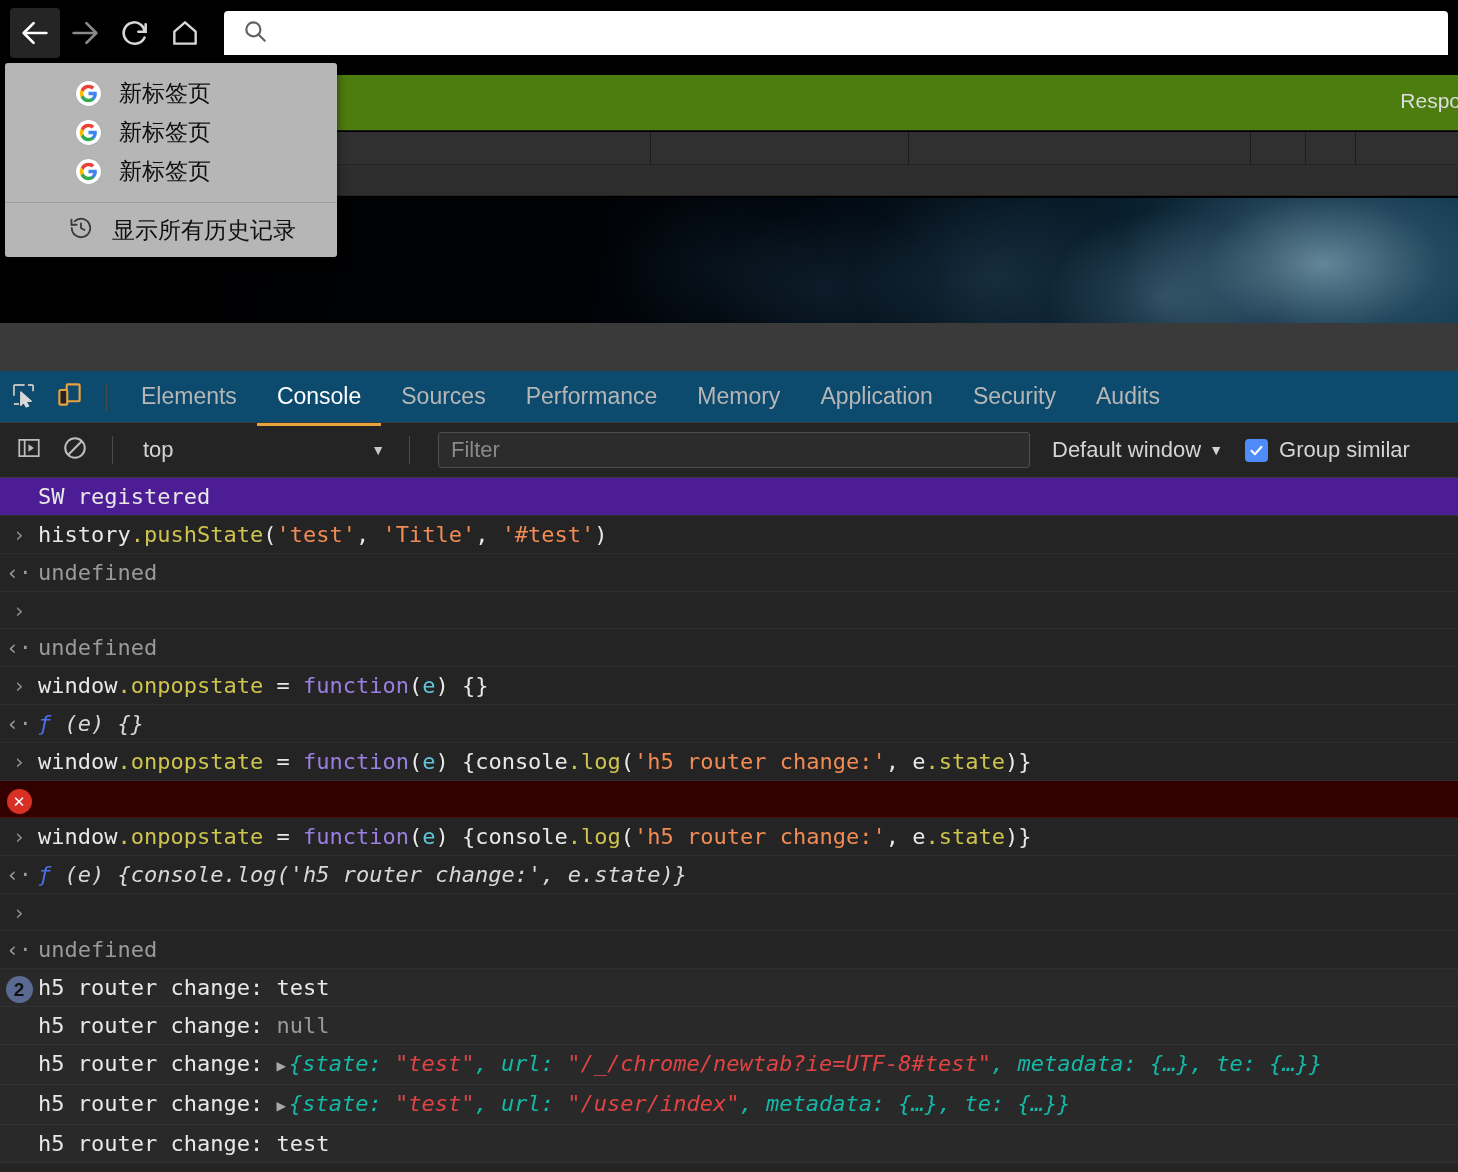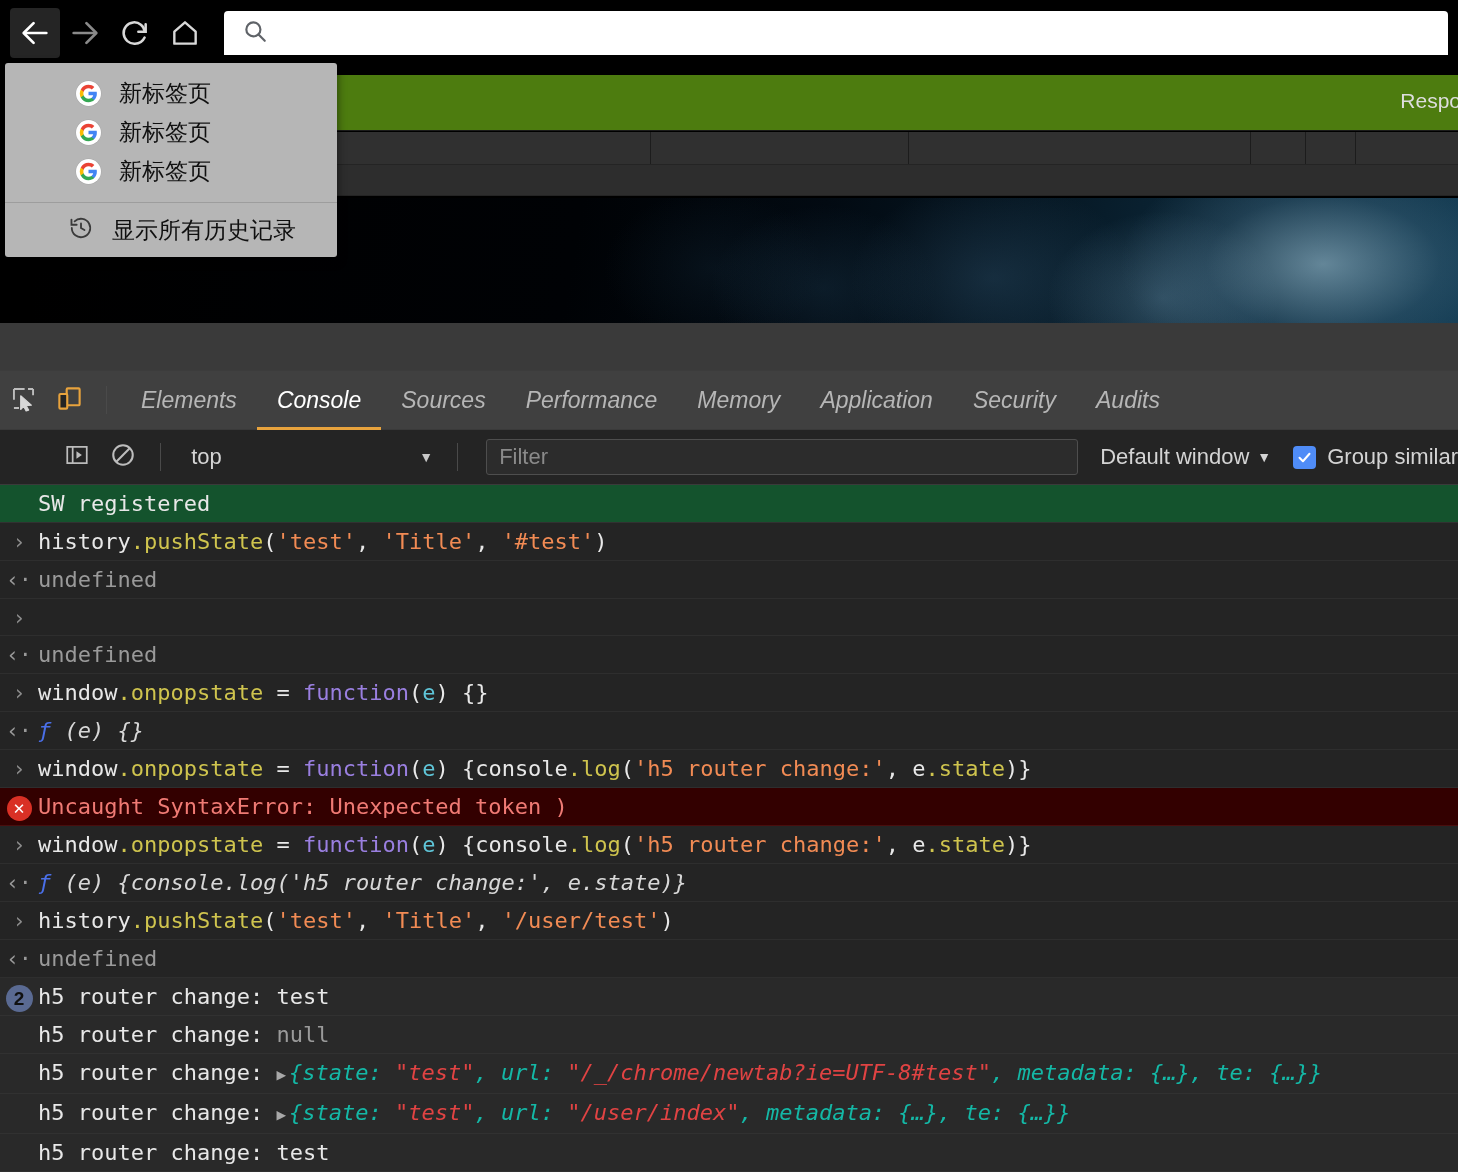--- a/index.html
+++ b/index.html
@@ -163,26 +163,25 @@
   
   .devtools {
     position: absolute;
     left: 0; top: 370px;
     width: 1458px; height: 802px;
     background: #242424;
     border-top: 1px solid #3c3c3c;
   }
   .dt-tabbar {
     position: relative;
-    height: 59px;
+    height: 52px;
     display: flex;
     align-items: center;
-    background: #404040;
+    background: #0c4a6e;
     border-bottom: 1px solid #3a3a3a;
-    font-style: italic;
   }
   .dt-icon-btn {
     width: 46px; height: 46px;
     display: flex; align-items: center; justify-content: center;
     flex: 0 0 auto;
   }
   .dt-vsep {
     width: 1px; height: 28px;
     background: #4a4a4a;
     margin: 0 14px;
@@ -206,21 +205,20 @@
     background: #e8a33d;
   }
 
   .dt-console-bar {
     height: 55px;
     display: flex;
     align-items: center;
     background: #242424;
     border-bottom: 1px solid #3a3a3a;
     padding-left: 6px;
-    justify-content: flex-end;
   }
   .ctx-select {
     display: flex;
     align-items: center;
     width: 268px;
     height: 34px;
     padding: 0 10px 0 16px;
     font-size: 22px;
     color: #d4d4d4;
     flex: 0 0 auto;
@@ -270,21 +268,21 @@
   .crow {
     position: relative;
     min-height: 37px;
     display: flex;
     align-items: flex-start;
     border-bottom: 1px solid #2e2e2e;
     padding: 4px 0 3px 0;
     white-space: nowrap;
     overflow: hidden;
   }
-  .crow.plain   { background: #14532d; border-bottom-color: #313131; }
+  .crow.plain   { background: #4c1d95; border-bottom-color: #313131; }
   .crow.input   { background: #242424; }
   .crow.output  { background: #242424; }
   .crow.error   { background: #330000; border-bottom-color: #4a0d0d; }
   .crow.logline { background: #292929; border-bottom-color: #313131; }
 
   .gutter {
     width: 38px;
     flex: 0 0 auto;
     display: flex;
     align-items: flex-start;
@@ -582,39 +580,37 @@
         <div class="crow input">
           <div class="gutter">
             <span class="arrow-in">›</span>
           </div>
           <div class="ctext"><span class="t-plain">window</span><span class="t-prop">.onpopstate</span><span class="t-plain"> = </span><span class="t-kw">function</span><span class="t-plain">(</span><span class="t-param">e</span><span class="t-plain">) {console</span><span class="t-prop">.log</span><span class="t-plain">(</span><span class="t-str">'h5 router change:'</span><span class="t-plain">, e</span><span class="t-prop">.state</span><span class="t-plain">)}</span></div>
         </div>
         <div class="crow error">
           <div class="gutter">
             <span class="err-icon">✕</span>
           </div>
-          <div class="ctext"><span class="t-err">Uncaught SyntaxError: Unexpected token )</span></div>
         </div>
         <div class="crow input">
           <div class="gutter">
             <span class="arrow-in">›</span>
           </div>
           <div class="ctext"><span class="t-plain">window</span><span class="t-prop">.onpopstate</span><span class="t-plain"> = </span><span class="t-kw">function</span><span class="t-plain">(</span><span class="t-param">e</span><span class="t-plain">) {console</span><span class="t-prop">.log</span><span class="t-plain">(</span><span class="t-str">'h5 router change:'</span><span class="t-plain">, e</span><span class="t-prop">.state</span><span class="t-plain">)}</span></div>
         </div>
         <div class="crow output">
           <div class="gutter">
             <span class="arrow-out">‹·</span>
           </div>
           <div class="ctext"><span class="t-func">ƒ</span><span class="t-italic"> (e) {console.log('h5 router change:', e.state)}</span></div>
         </div>
         <div class="crow input">
           <div class="gutter">
             <span class="arrow-in">›</span>
           </div>
-          <div class="ctext"><span class="t-plain">history</span><span class="t-prop">.pushState</span><span class="t-plain">(</span><span class="t-str">'test'</span><span class="t-plain">, </span><span class="t-str">'Title'</span><span class="t-plain">, </span><span class="t-str">'/user/test'</span><span class="t-plain">)</span></div>
         </div>
         <div class="crow output">
           <div class="gutter">
             <span class="arrow-out">‹·</span>
           </div>
           <div class="ctext"><span class="t-dim">undefined</span></div>
         </div>
         <div class="crow logline">
           <div class="gutter">
             <span class="count-badge">2</span>

